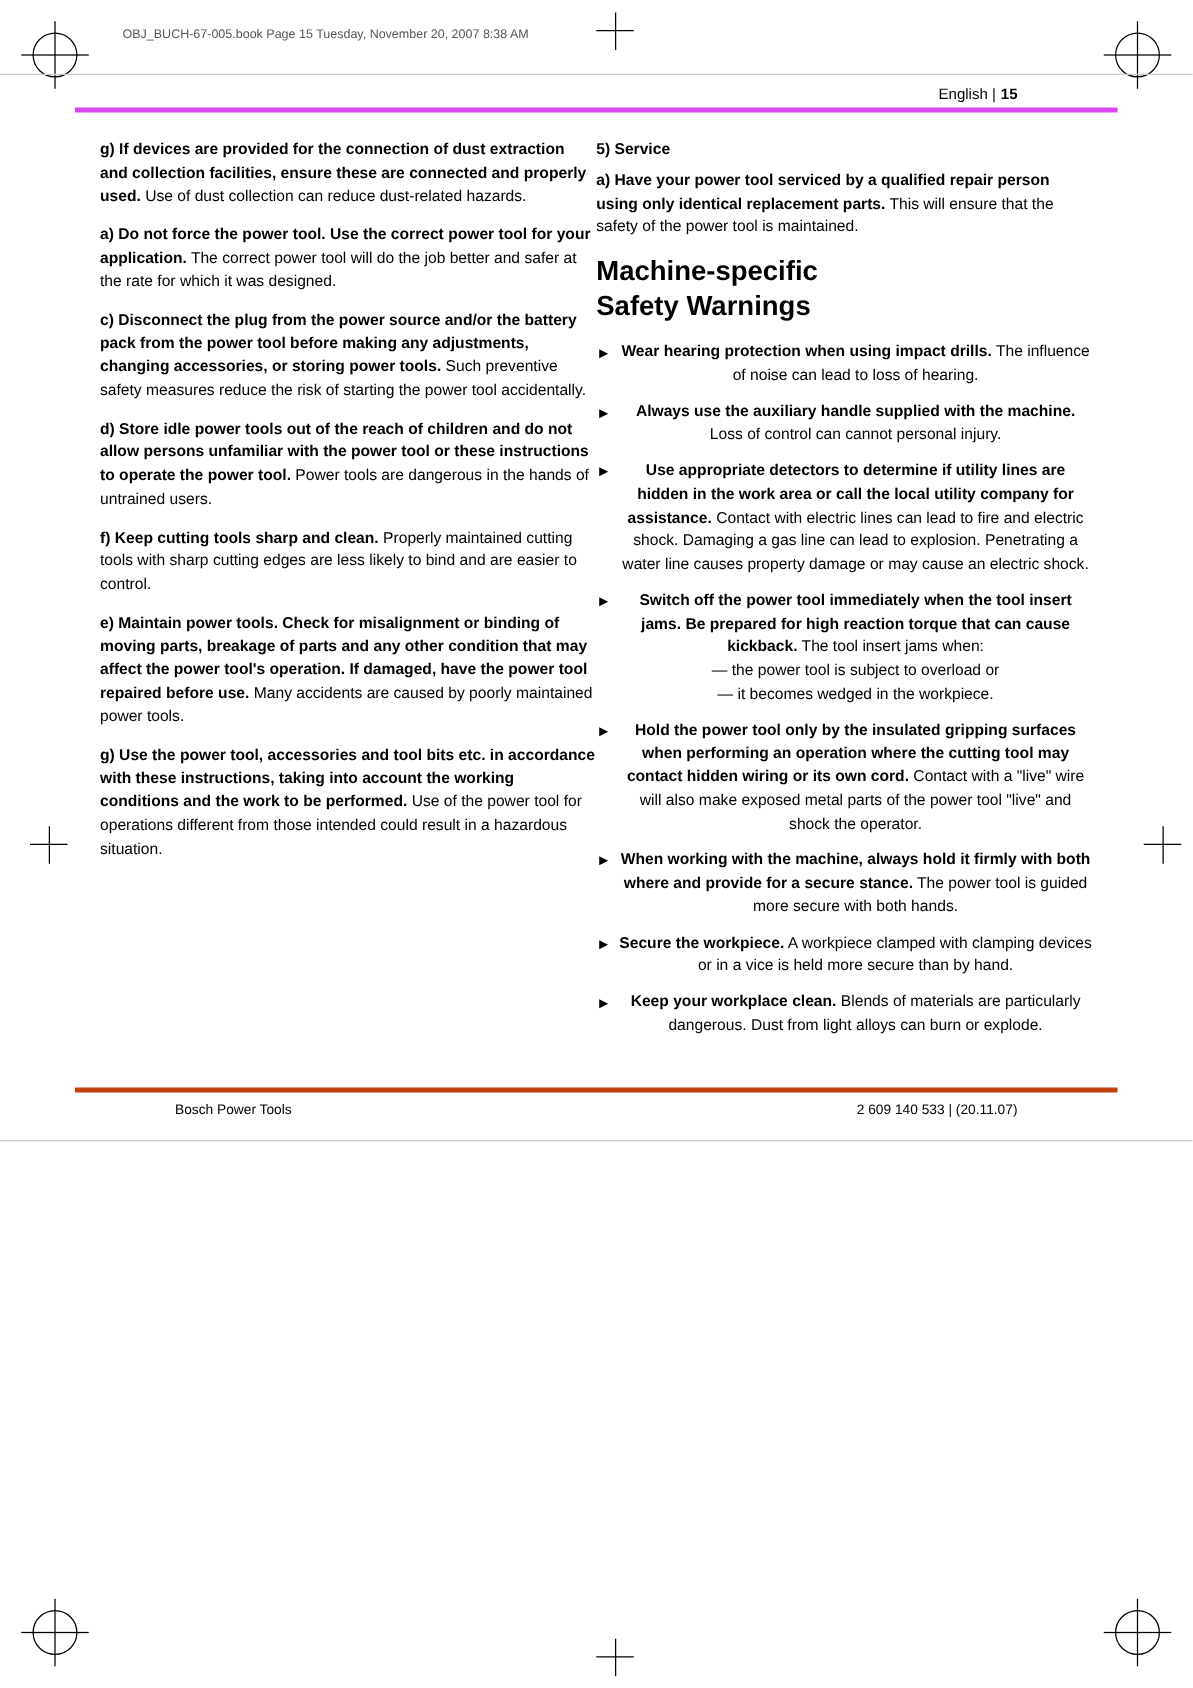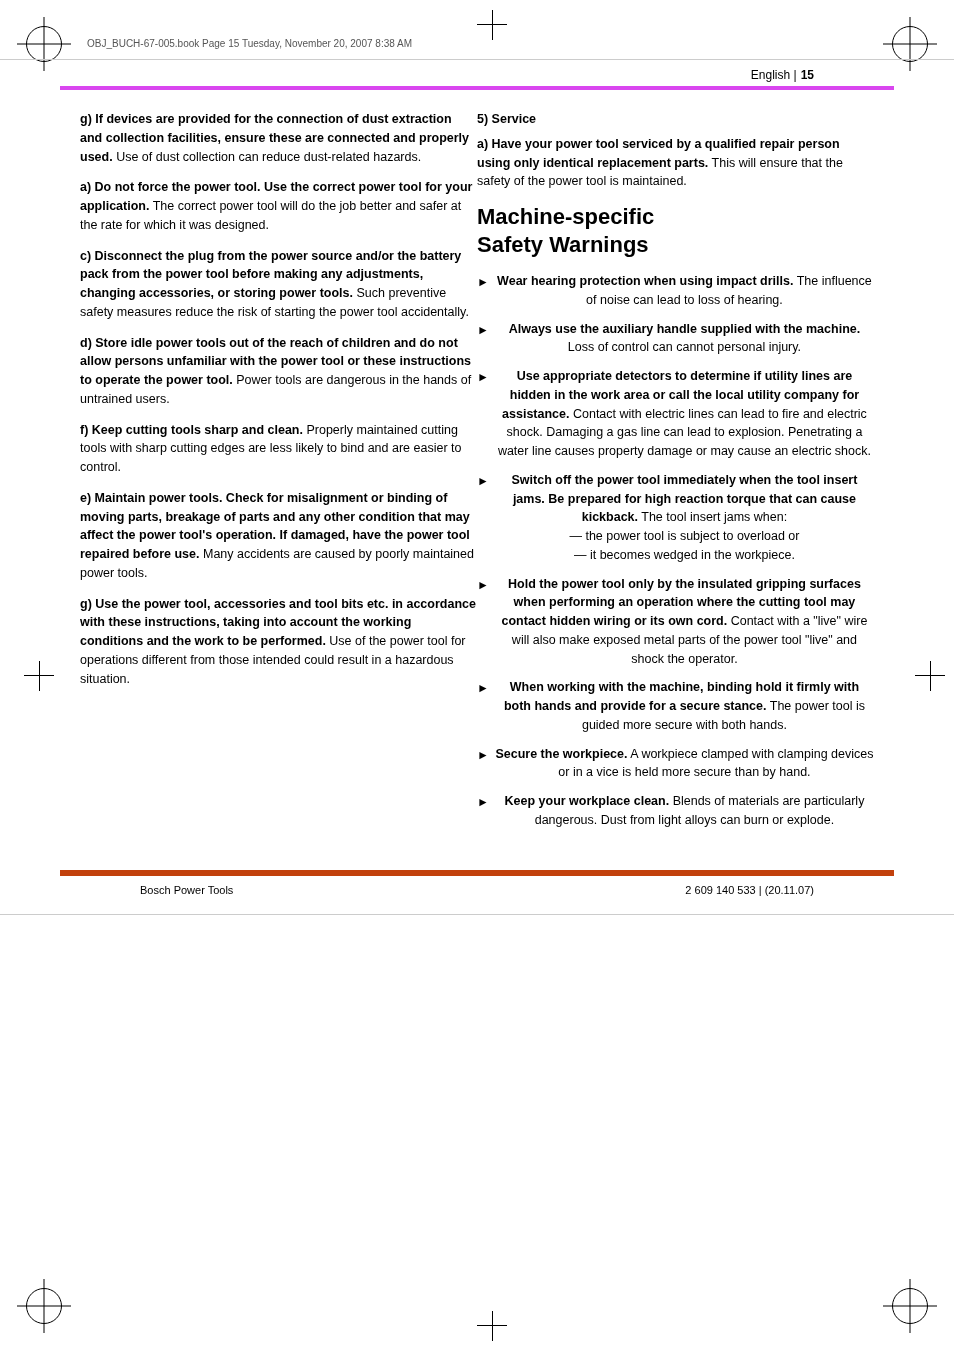--- a/index.html
+++ b/index.html
@@ -17,24 +17,23 @@
     .top-bar {
       width: 100%;
       height: 60px;
       position: relative;
       border-bottom: 1px solid #ccc;
     }
 
     .file-info {
       position: absolute;
       top: 22px;
-      left: 87px;
+      left: 98px;
       font-size: 10px;
       color: #555;
-      margin-top: 16px;
     }
 
     
     .header-row {
       display: flex;
       justify-content: flex-end;
       align-items: center;
       padding: 8px 80px 4px 80px;
       border-bottom: 4px solid #d946ef;
       margin: 0 60px;
@@ -126,21 +125,21 @@
       font-weight: bold;
     }
 
     
     .footer-row {
       display: flex;
       justify-content: space-between;
       align-items: center;
       padding: 8px 80px;
       margin-top: auto;
-      border-top: 6px solid #c2410c;
+      border-top: 4px solid #c2410c;
       margin: 10px 60px 0 60px;
       font-size: 11px;
     }
 
     
     .bottom-bar {
       height: 60px;
       position: relative;
       border-top: 1px solid #ccc;
       margin-top: 10px;
@@ -351,21 +350,21 @@
           <span class="bullet-arrow">►</span>
           <span class="bullet-text">
             <span class="bold-text">Hold the power tool only by the insulated gripping surfaces when performing an operation where the cutting tool may contact hidden wiring or its own cord.</span>
             <span> Contact with a "live" wire will also make exposed metal parts of the power tool "live" and shock the operator.</span>
           </span>
         </li>
 
         <li>
           <span class="bullet-arrow">►</span>
           <span class="bullet-text">
-            <span class="bold-text">When working with the machine, binding hold it firmly with both hands and provide for a secure stance.</span>
+            <span class="bold-text">When working with the machine, always hold it firmly with both where and provide for a secure stance.</span>
             <span> The power tool is guided more secure with both hands.</span>
           </span>
         </li>
 
         <li>
           <span class="bullet-arrow">►</span>
           <span class="bullet-text">
             <span class="bold-text">Secure the workpiece.</span>
             <span> A workpiece clamped with clamping devices or in a vice is held more secure than by hand.</span>
           </span>

